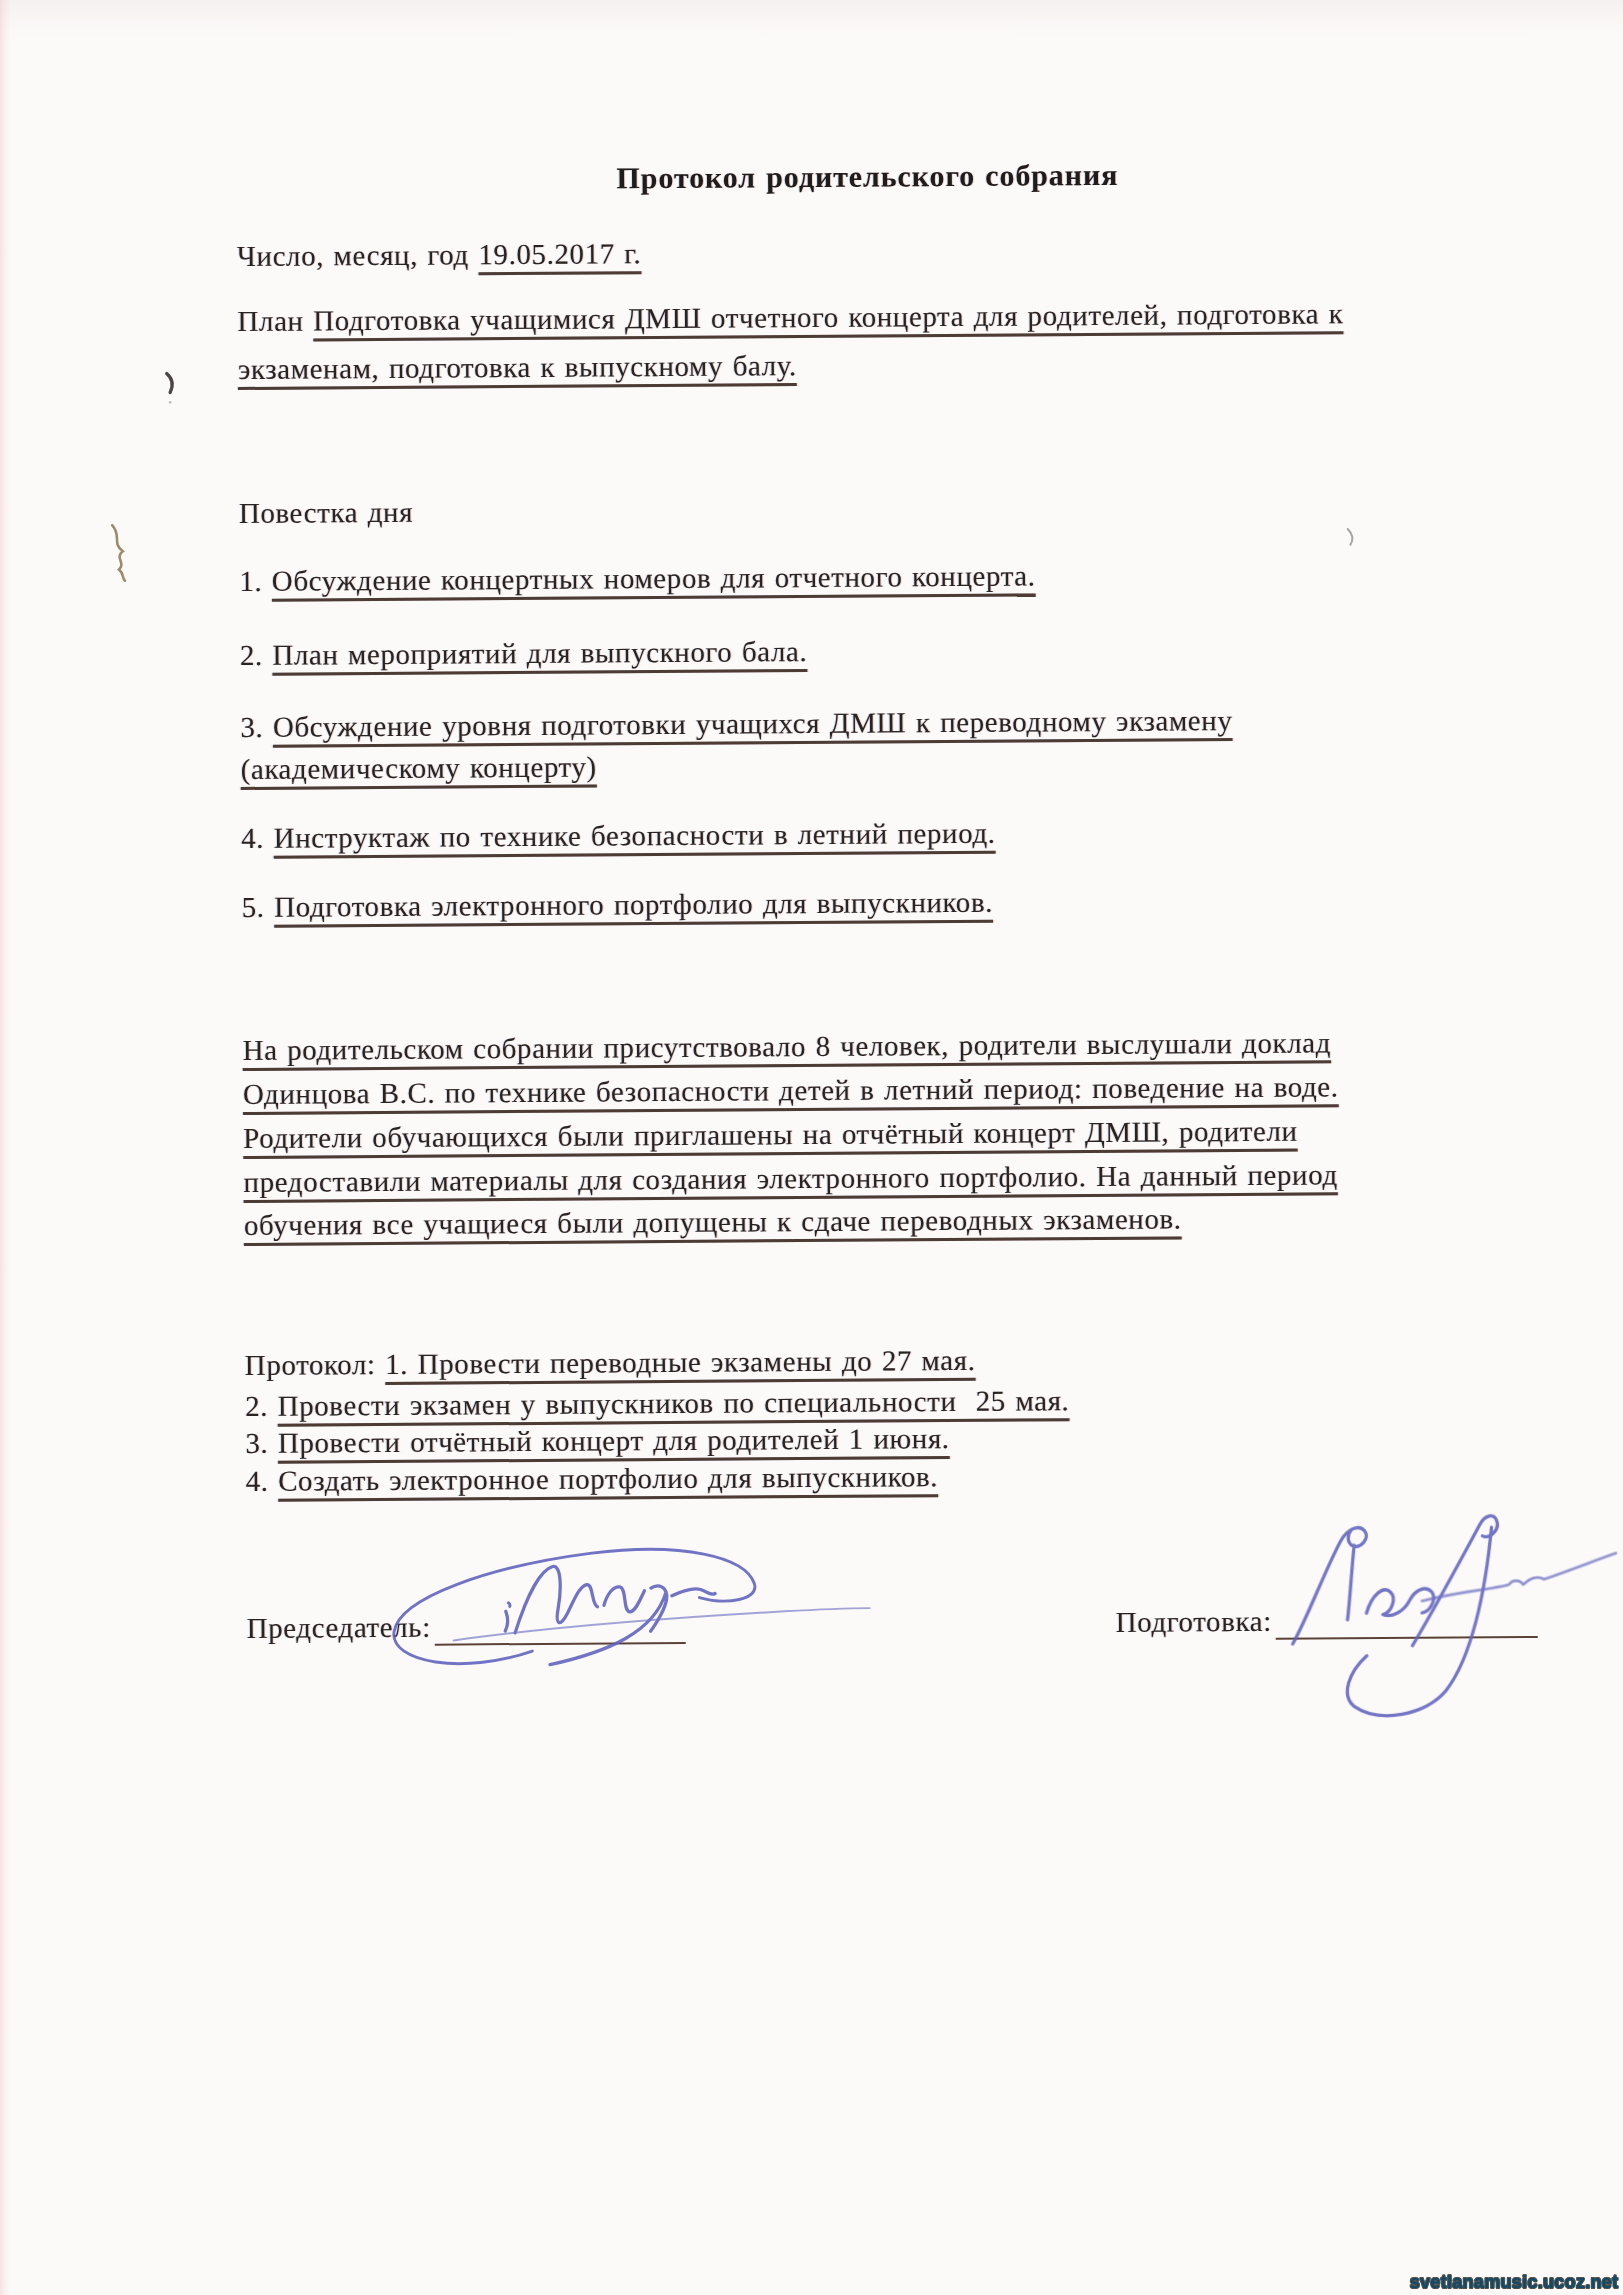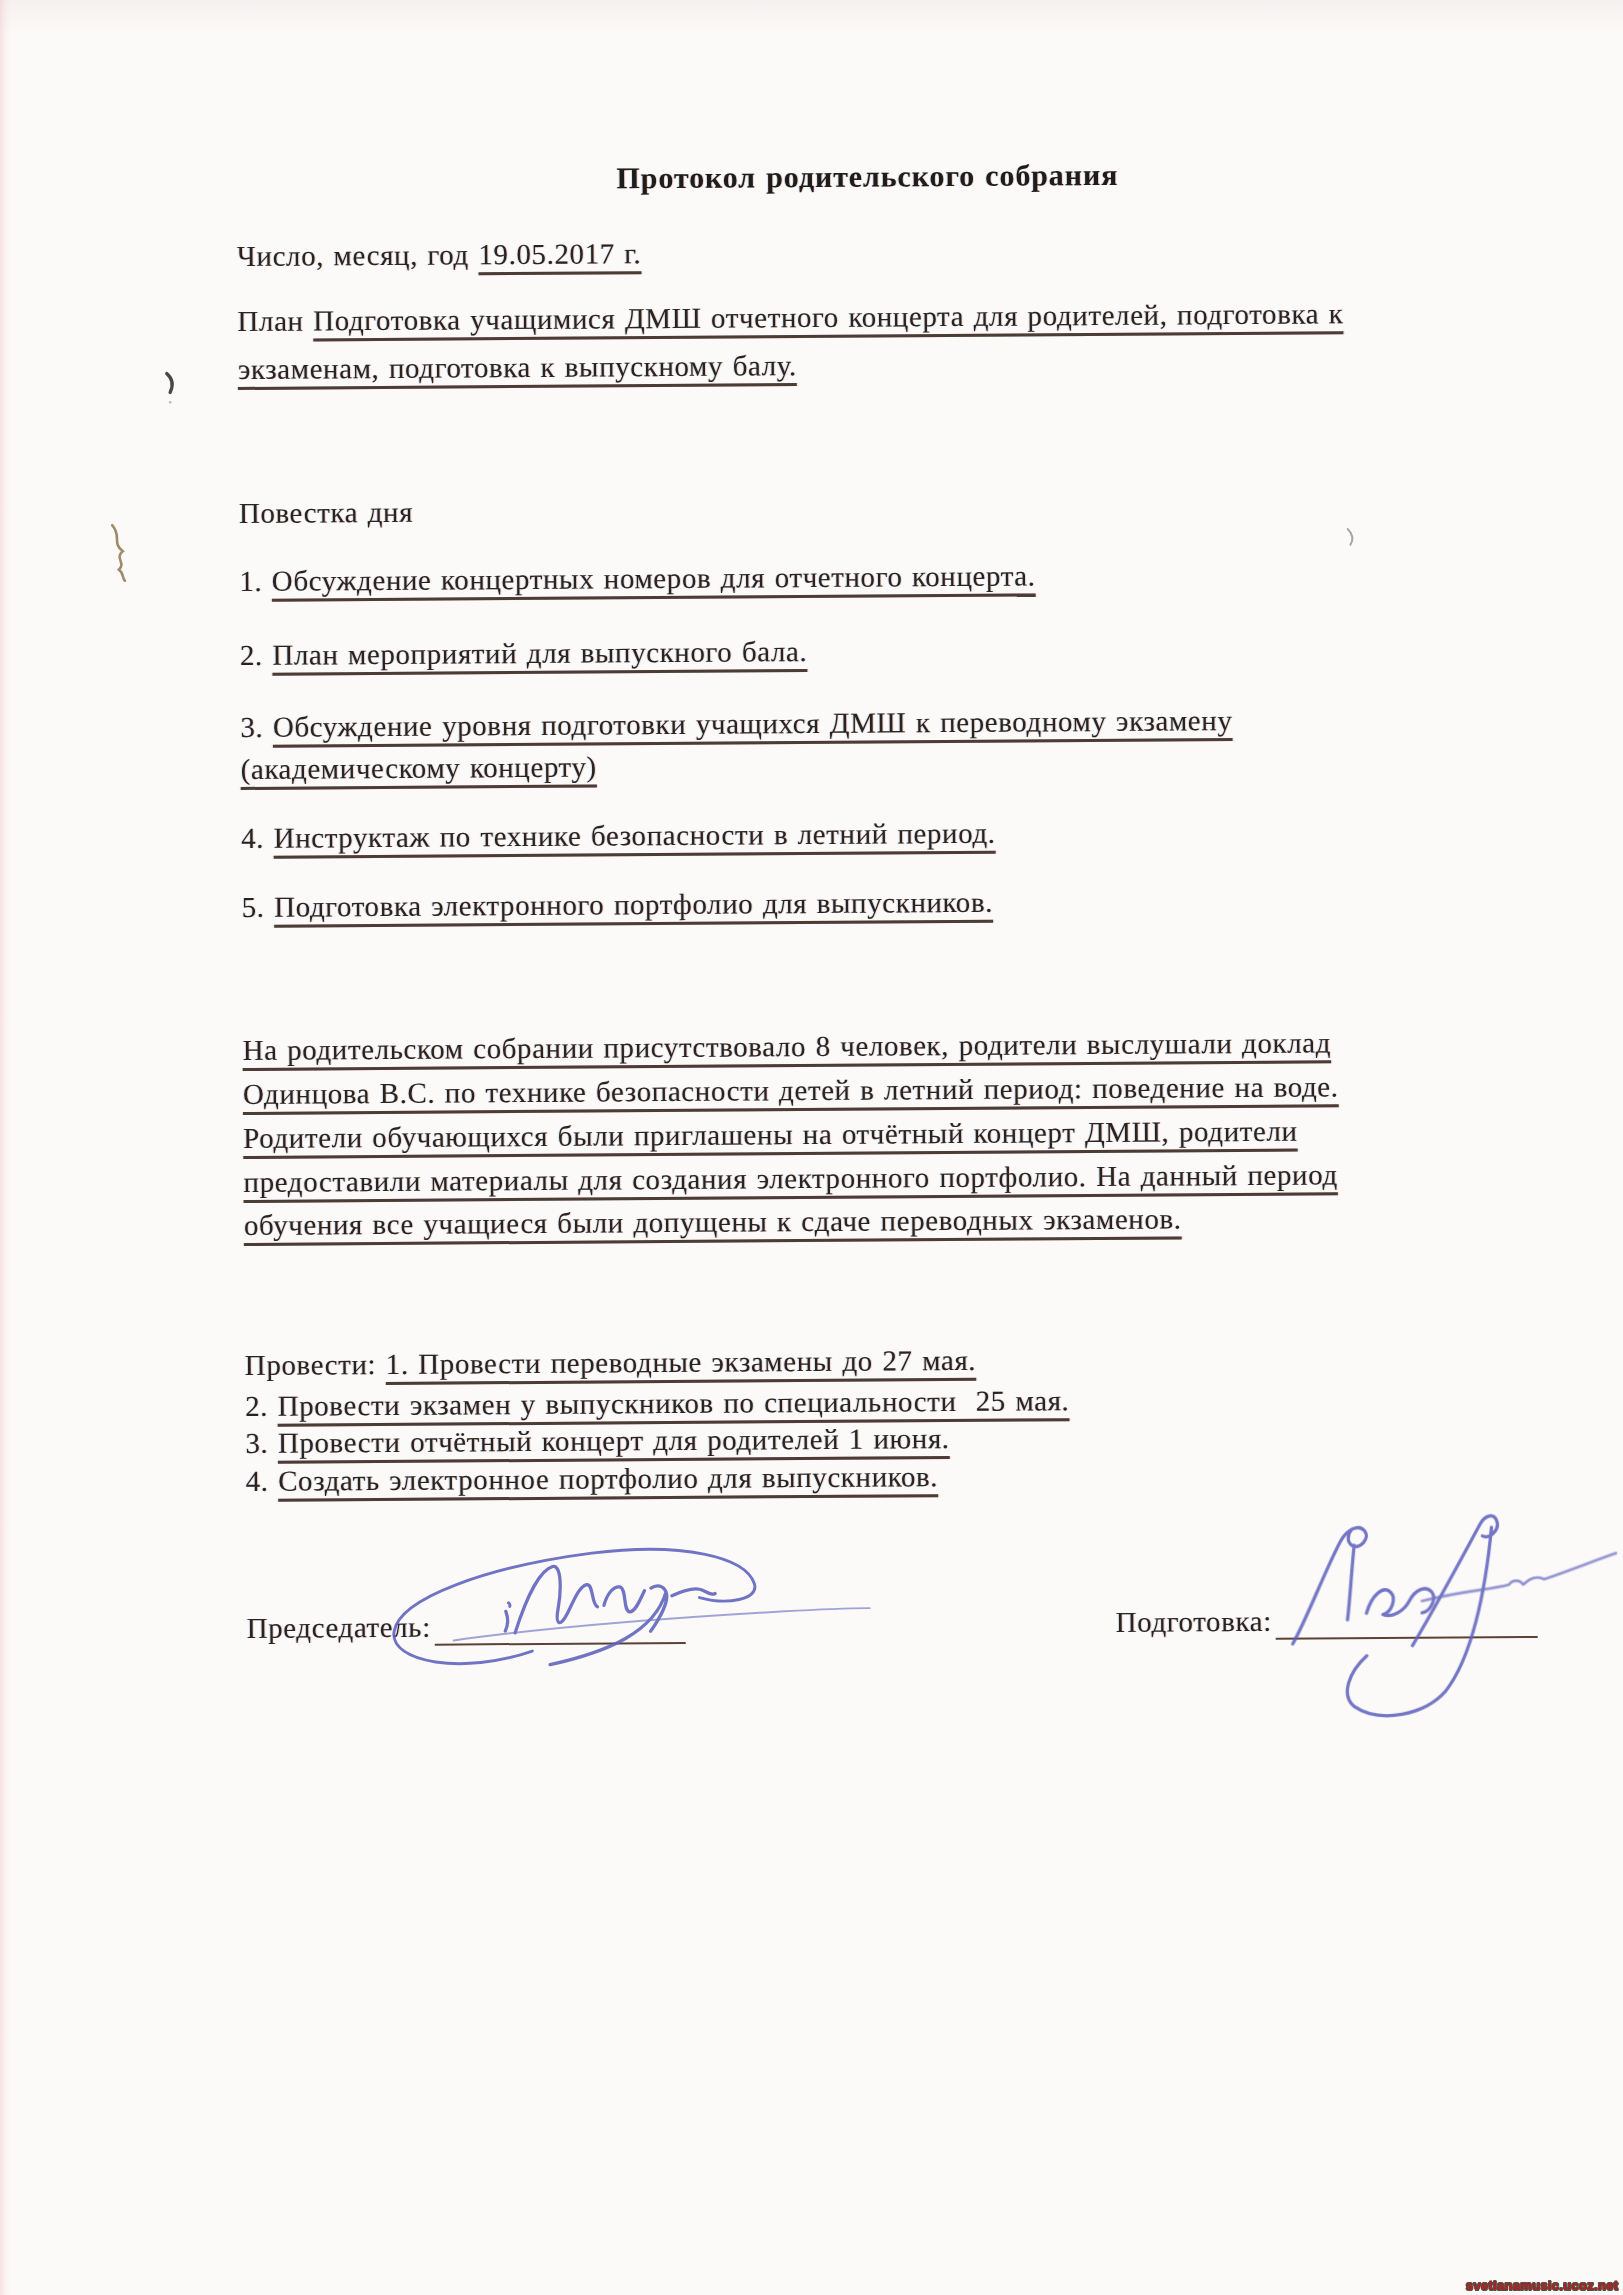--- a/index.html
+++ b/index.html
@@ -54,23 +54,23 @@
   .sig-blank.secr  { width: 262px; }
   .ink-overlay {
     position: absolute; inset: 0;
     pointer-events: none;
   }
   .watermark {
     position: absolute;
     right: 4.6px; bottom: 2px;
     font-family: "Liberation Sans", sans-serif;
     font-weight: bold;
-    font-size: 13px;
+    font-size: 18px;
     letter-spacing: 0.3px;
-    color: #b91c1c;
+    color: #0c4a6e;
     text-shadow:
       1px 0 0 #54524a, -1px 0 0 #54524a,
       0 1px 0 #54524a, 0 -1px 0 #54524a,
       0.7px 0.7px 0 #54524a, -0.7px -0.7px 0 #54524a,
       0.7px -0.7px 0 #54524a, -0.7px 0.7px 0 #54524a;
   }
 </style>
 </head>
 <body>
 
@@ -95,21 +95,21 @@
   <div class="line" style="top:817px;"><span>4. </span><span class="u">Инструктаж по технике безопасности в летний период.</span></div>
 
   <div class="line" style="top:886px;"><span>5. </span><span class="u">Подготовка электронного портфолио для выпускников.</span></div>
 
   <div class="line" style="top:1029px;"><span class="u">На родительском собрании присутствовало 8 человек, родители выслушали доклад</span></div>
   <div class="line" style="top:1073px;"><span class="u">Одинцова В.С. по технике безопасности детей в летний период: поведение на воде.</span></div>
   <div class="line" style="top:1117px;"><span class="u">Родители обучающихся были приглашены на отчётный концерт ДМШ, родители</span></div>
   <div class="line" style="top:1161px;"><span class="u">предоставили материалы для создания электронного портфолио. На данный период</span></div>
   <div class="line" style="top:1204px;"><span class="u">обучения все учащиеся были допущены к сдаче переводных экзаменов.</span></div>
 
-  <div class="line" style="top:1344px;"><span>Провести: </span><span class="u">1. Провести переводные экзамены до 27 мая.</span></div>
+  <div class="line" style="top:1344px;"><span>Протокол: </span><span class="u">1. Провести переводные экзамены до 27 мая.</span></div>
   <div class="line" style="top:1385px;"><span>2. </span><span class="u">Провести экзамен у выпускников по специальности  25 мая.</span></div>
   <div class="line" style="top:1422px;"><span>3. </span><span class="u">Провести отчётный концерт для родителей 1 июня.</span></div>
   <div class="line" style="top:1460px;"><span>4. </span><span class="u">Создать электронное портфолио для выпускников.</span></div>
 
   <div class="line" style="top:1607px;"><span>Председатель:</span><span class="sig-blank chair"></span></div>
   <div class="line" style="top:1607px; left:1111px;"><span>Подготовка:</span><span class="sig-blank secr"></span></div>
 
   <svg class="ink-overlay" width="1623" height="2295" viewBox="0 0 2480 3507" xmlns="http://www.w3.org/2000/svg">
 
     <g stroke="#5e62bd" fill="none" stroke-linecap="round" stroke-linejoin="round" opacity="0.88">

